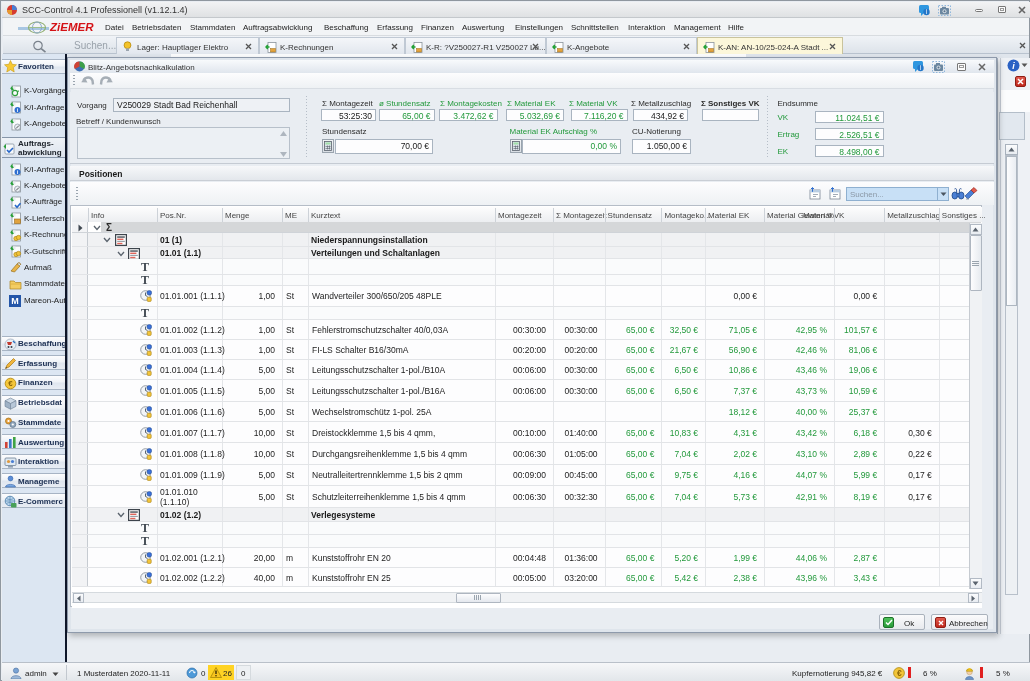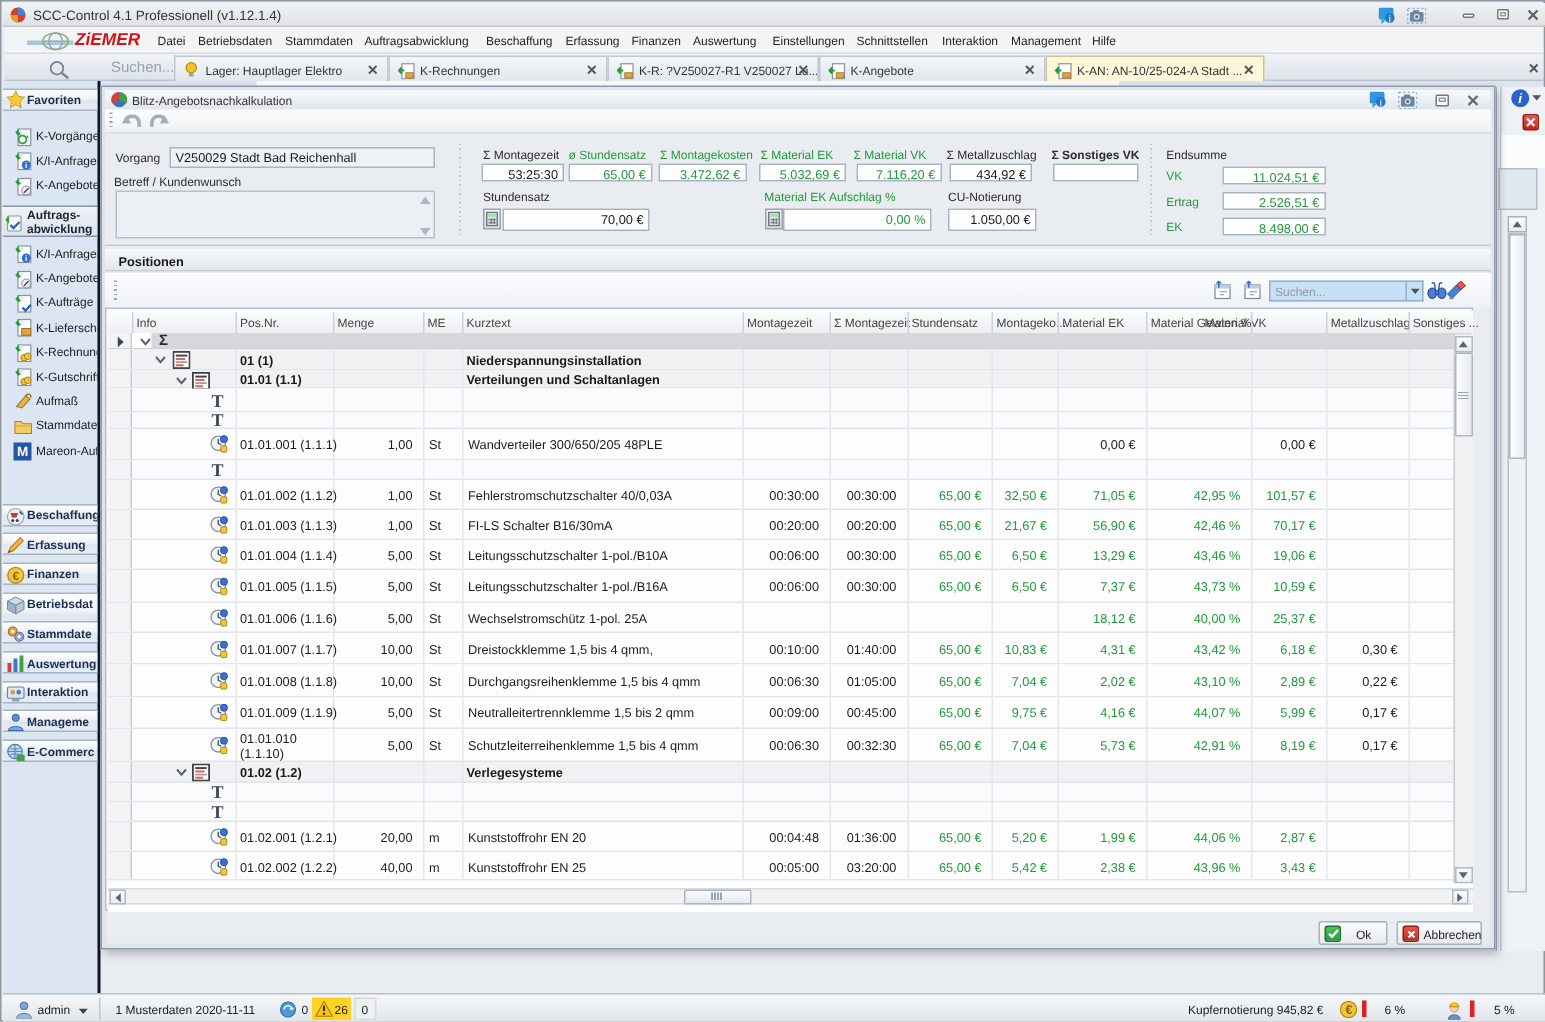--- a/index.html
+++ b/index.html
@@ -714,21 +714,21 @@
         <span class="abs" style="left:89px;top:139px;font-size:8.5px;color:#1c1c1c;white-space:nowrap;">01.01.003 (1.1.3)</span>
         <div class="abs" style="left:152px;top:139px;width:52px;font-size:8.5px;color:#1c1c1c;text-align:right;white-space:nowrap;">1,00</div>
         <span class="abs" style="left:215px;top:139px;font-size:8.5px;color:#1c1c1c;white-space:nowrap;">St</span>
         <span class="abs" style="left:241px;top:139px;font-size:8.5px;color:#1c1c1c;white-space:nowrap;">FI-LS Schalter B16/30mA</span>
         <div class="abs" style="left:425px;top:139px;width:50px;font-size:8.5px;color:#1c1c1c;text-align:right;white-space:nowrap;">00:20:00</div>
         <div class="abs" style="left:483px;top:139px;width:43.6px;font-size:8.5px;color:#1c1c1c;text-align:right;white-space:nowrap;">00:20:00</div>
         <div class="abs" style="left:534.6px;top:139px;width:48.8px;font-size:8.5px;color:#22993b;text-align:right;white-space:nowrap;">65,00 €</div>
         <div class="abs" style="left:591.4px;top:139px;width:35.7px;font-size:8.5px;color:#22993b;text-align:right;white-space:nowrap;">21,67 €</div>
         <div class="abs" style="left:635.1px;top:139px;width:51px;font-size:8.5px;color:#22993b;text-align:right;white-space:nowrap;">56,90 €</div>
         <div class="abs" style="left:694.1px;top:139px;width:61.9px;font-size:8.5px;color:#22993b;text-align:right;white-space:nowrap;">42,46 %</div>
-        <div class="abs" style="left:764px;top:139px;width:42.2px;font-size:8.5px;color:#22993b;text-align:right;white-space:nowrap;">70,17 €</div>
+        <div class="abs" style="left:764px;top:139px;width:42.2px;font-size:8.5px;color:#22993b;text-align:right;white-space:nowrap;">81,06 €</div>
         <div class="abs" style="left:1px;top:154px;width:910px;height:20.3px;background:#fdfdfe;border-bottom:1px solid #e2e4e7;"></div>
         <div class="abs" style="left:1px;top:154px;width:16px;height:19.3px;background:#f2f3f5;border-right:1px solid #c6cbd1;"></div>
         <div class="abs" style="left:86px;top:154px;width:1px;height:19.3px;background:#e4e6e9;"></div>
         <div class="abs" style="left:151px;top:154px;width:1px;height:19.3px;background:#e4e6e9;"></div>
         <div class="abs" style="left:211px;top:154px;width:1px;height:19.3px;background:#e4e6e9;"></div>
         <div class="abs" style="left:237px;top:154px;width:1px;height:19.3px;background:#e4e6e9;"></div>
         <div class="abs" style="left:424px;top:154px;width:1px;height:19.3px;background:#e4e6e9;"></div>
         <div class="abs" style="left:482px;top:154px;width:1px;height:19.3px;background:#e4e6e9;"></div>
         <div class="abs" style="left:533.6px;top:154px;width:1px;height:19.3px;background:#e4e6e9;"></div>
         <div class="abs" style="left:590.4px;top:154px;width:1px;height:19.3px;background:#e4e6e9;"></div>
@@ -744,21 +744,21 @@
           <rect x="7.2" y="7.2" width="4" height="4.2" rx="0.8" fill="#f5c63a" stroke="#a57d10" stroke-width="0.6"></rect>
         </svg>
         <span class="abs" style="left:89px;top:159.15px;font-size:8.5px;color:#1c1c1c;white-space:nowrap;">01.01.004 (1.1.4)</span>
         <div class="abs" style="left:152px;top:159.15px;width:52px;font-size:8.5px;color:#1c1c1c;text-align:right;white-space:nowrap;">5,00</div>
         <span class="abs" style="left:215px;top:159.15px;font-size:8.5px;color:#1c1c1c;white-space:nowrap;">St</span>
         <span class="abs" style="left:241px;top:159.15px;font-size:8.5px;color:#1c1c1c;white-space:nowrap;">Leitungsschutzschalter 1-pol./B10A</span>
         <div class="abs" style="left:425px;top:159.15px;width:50px;font-size:8.5px;color:#1c1c1c;text-align:right;white-space:nowrap;">00:06:00</div>
         <div class="abs" style="left:483px;top:159.15px;width:43.6px;font-size:8.5px;color:#1c1c1c;text-align:right;white-space:nowrap;">00:30:00</div>
         <div class="abs" style="left:534.6px;top:159.15px;width:48.8px;font-size:8.5px;color:#22993b;text-align:right;white-space:nowrap;">65,00 €</div>
         <div class="abs" style="left:591.4px;top:159.15px;width:35.7px;font-size:8.5px;color:#22993b;text-align:right;white-space:nowrap;">6,50 €</div>
-        <div class="abs" style="left:635.1px;top:159.15px;width:51px;font-size:8.5px;color:#22993b;text-align:right;white-space:nowrap;">13,29 €</div>
+        <div class="abs" style="left:635.1px;top:159.15px;width:51px;font-size:8.5px;color:#22993b;text-align:right;white-space:nowrap;">10,86 €</div>
         <div class="abs" style="left:694.1px;top:159.15px;width:61.9px;font-size:8.5px;color:#22993b;text-align:right;white-space:nowrap;">43,46 %</div>
         <div class="abs" style="left:764px;top:159.15px;width:42.2px;font-size:8.5px;color:#22993b;text-align:right;white-space:nowrap;">19,06 €</div>
         <div class="abs" style="left:1px;top:174.3px;width:910px;height:21.5px;background:#fdfdfe;border-bottom:1px solid #e2e4e7;"></div>
         <div class="abs" style="left:1px;top:174.3px;width:16px;height:20.5px;background:#f2f3f5;border-right:1px solid #c6cbd1;"></div>
         <div class="abs" style="left:86px;top:174.3px;width:1px;height:20.5px;background:#e4e6e9;"></div>
         <div class="abs" style="left:151px;top:174.3px;width:1px;height:20.5px;background:#e4e6e9;"></div>
         <div class="abs" style="left:211px;top:174.3px;width:1px;height:20.5px;background:#e4e6e9;"></div>
         <div class="abs" style="left:237px;top:174.3px;width:1px;height:20.5px;background:#e4e6e9;"></div>
         <div class="abs" style="left:424px;top:174.3px;width:1px;height:20.5px;background:#e4e6e9;"></div>
         <div class="abs" style="left:482px;top:174.3px;width:1px;height:20.5px;background:#e4e6e9;"></div>

